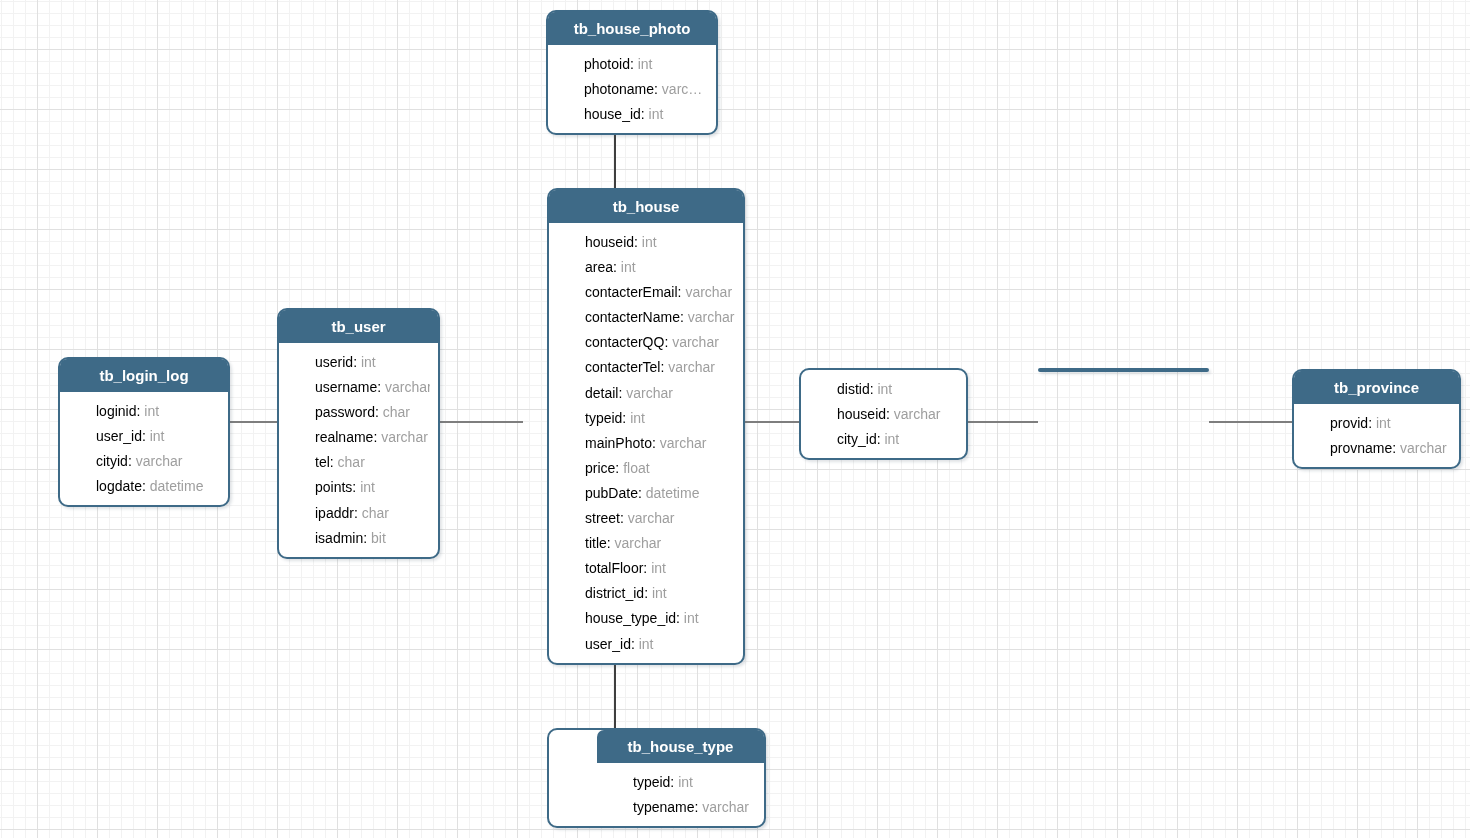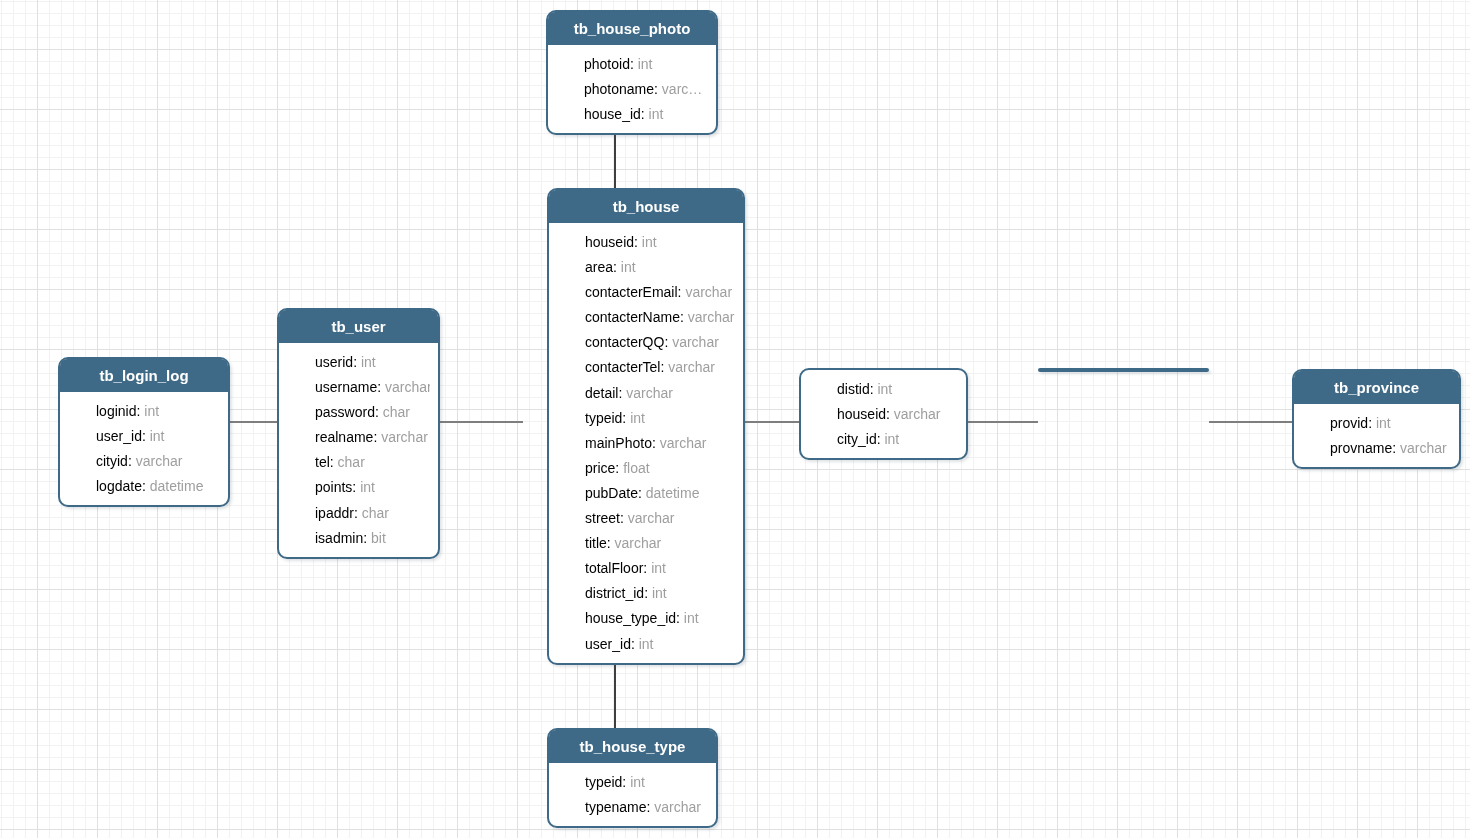--- a/index.html
+++ b/index.html
@@ -146,20 +146,20 @@
     </div>
     <div class="er-table" style="left: 1038px; top: 368px; width: 167px;">
     </div>
     <div class="er-table" style="left: 1292px; top: 369px; width: 165px;">
       <div class="er-table-header">tb_province</div>
       <div class="er-table-body">
         <div class="field-row"><span class="field-name">provid</span><span class="field-name">: </span><span class="field-type">int</span></div>
         <div class="field-row"><span class="field-name">provname</span><span class="field-name">: </span><span class="field-type">varchar</span></div>
       </div>
     </div>
-    <div class="er-table" style="left: 547px; top: 728px; width: 167px;">
+    <div class="er-table" style="left: 547px; top: 728px; width: 167px; padding-left: 48px;">
       <div class="er-table-header">tb_house_type</div>
       <div class="er-table-body">
         <div class="field-row"><span class="field-name">typeid</span><span class="field-name">: </span><span class="field-type">int</span></div>
         <div class="field-row"><span class="field-name">typename</span><span class="field-name">: </span><span class="field-type">varchar</span></div>
       </div>
     </div>
   </div>
 
 </body></html>

